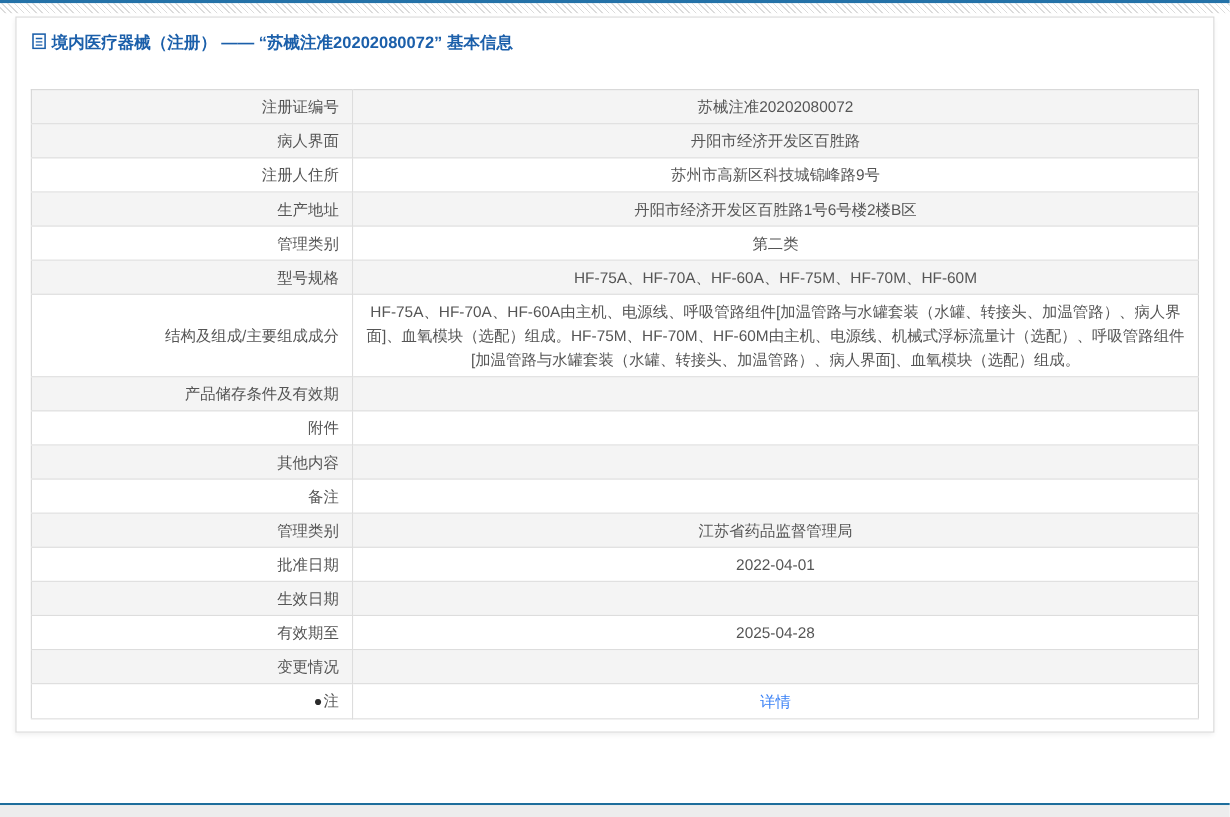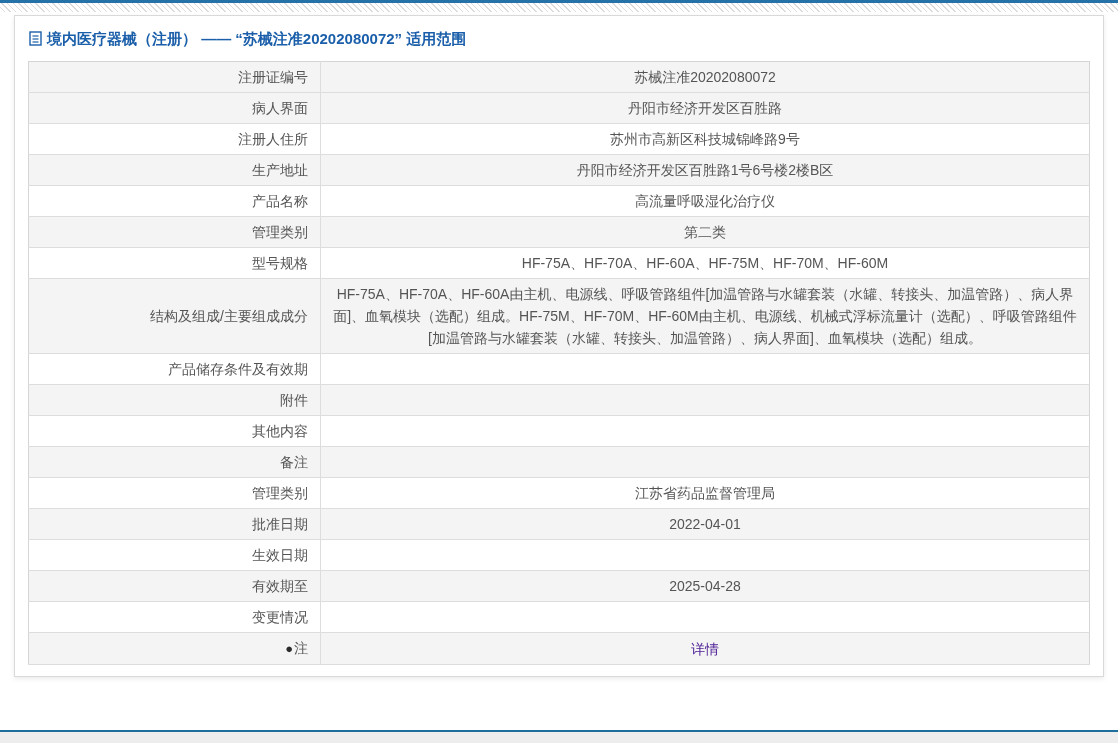--- a/index.html
+++ b/index.html
@@ -38,39 +38,40 @@
     font-weight: bold;
     padding: 2px 0 12px 1px;
   }
   .doc-icon { flex: 0 0 auto; display: inline-block; }
 
   table.info {
     width: 100%;
     border-collapse: collapse;
     border: 1px solid #d5d5d5;
     table-layout: fixed;
+    margin-top: 20px;
   }
   table.info tr { background: #ffffff; }
   table.info tr:first-child,
   table.info tr:nth-child(even) { background: #f4f4f4; }
   table.info td {
     border-bottom: 1px solid #dddddd;
     font-size: 14px;
     line-height: 22px;
     padding: 4px 12px;
     color: #555555;
     vertical-align: middle;
   }
   td.lbl {
     width: 292px;
     text-align: right;
     border-right: 1px solid #dddddd;
   }
   td.val { text-align: center; word-break: break-all; }
-  td.val a { color: #4c1d95; text-decoration: none; cursor: pointer; }
+  td.val a { color: #3b82f6; text-decoration: none; cursor: pointer; }
   .note-icon {
     display: inline-block;
     color: #2b2b2b;
     font-size: 13px;
     margin-right: 1px;
   }
 
   
   .spacer { flex: 1 1 auto; }
   .bottom-line { height: 2px; background: #1e6e9c; flex: 0 0 auto; }
@@ -85,44 +86,40 @@
 <div class="panel">
   <div class="panel-title">
     <span class="doc-icon">
       <svg width="13" height="15" viewBox="0 0 13 15">
         <rect x="1" y="1" width="11" height="13" fill="none" stroke="#1b5faa" stroke-width="1.4"></rect>
         <line x1="3.5" y1="5" x2="9.5" y2="5" stroke="#1b5faa" stroke-width="1.2"></line>
         <line x1="3.5" y1="8" x2="9.5" y2="8" stroke="#1b5faa" stroke-width="1.2"></line>
         <line x1="3.5" y1="11" x2="9.5" y2="11" stroke="#1b5faa" stroke-width="1.2"></line>
       </svg>
     </span>
-    <span>境内医疗器械（注册） —— “苏械注准20202080072” 适用范围</span>
+    <span>境内医疗器械（注册） —— “苏械注准20202080072” 基本信息</span>
   </div>
 
   <table class="info">
     <tbody>
       <tr>
         <td class="lbl">注册证编号</td>
         <td class="val">苏械注准20202080072</td>
       </tr>
       <tr>
         <td class="lbl">病人界面</td>
         <td class="val">丹阳市经济开发区百胜路</td>
       </tr>
       <tr>
         <td class="lbl">注册人住所</td>
         <td class="val">苏州市高新区科技城锦峰路9号</td>
       </tr>
       <tr>
         <td class="lbl">生产地址</td>
         <td class="val">丹阳市经济开发区百胜路1号6号楼2楼B区</td>
-      </tr>
-      <tr>
-        <td class="lbl">产品名称</td>
-        <td class="val">高流量呼吸湿化治疗仪</td>
       </tr>
       <tr>
         <td class="lbl">管理类别</td>
         <td class="val">第二类</td>
       </tr>
       <tr>
         <td class="lbl">型号规格</td>
         <td class="val">HF-75A、HF-70A、HF-60A、HF-75M、HF-70M、HF-60M</td>
       </tr>
       <tr>

